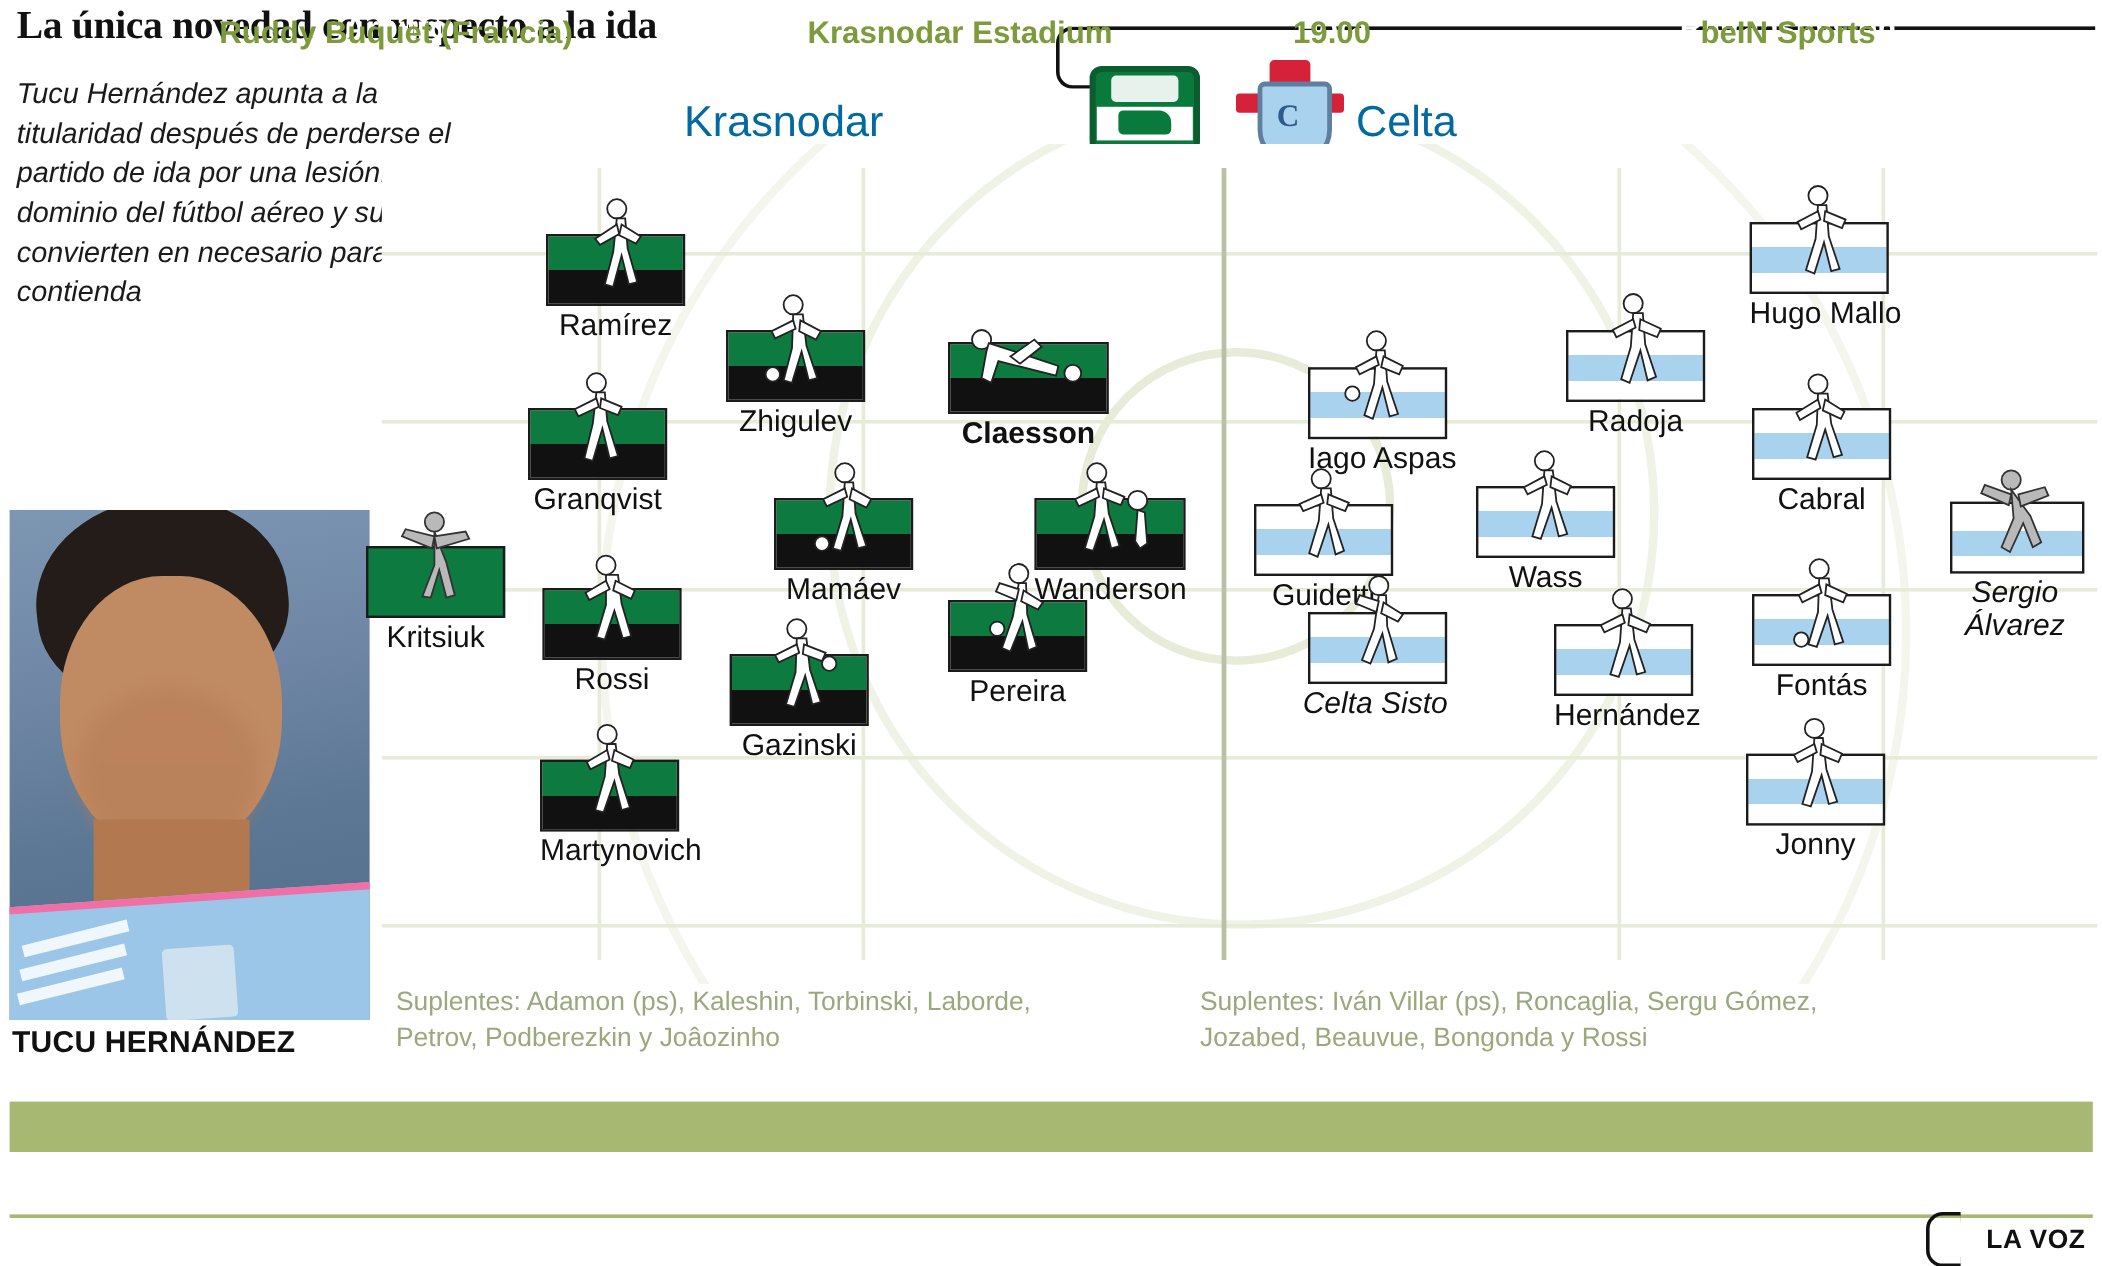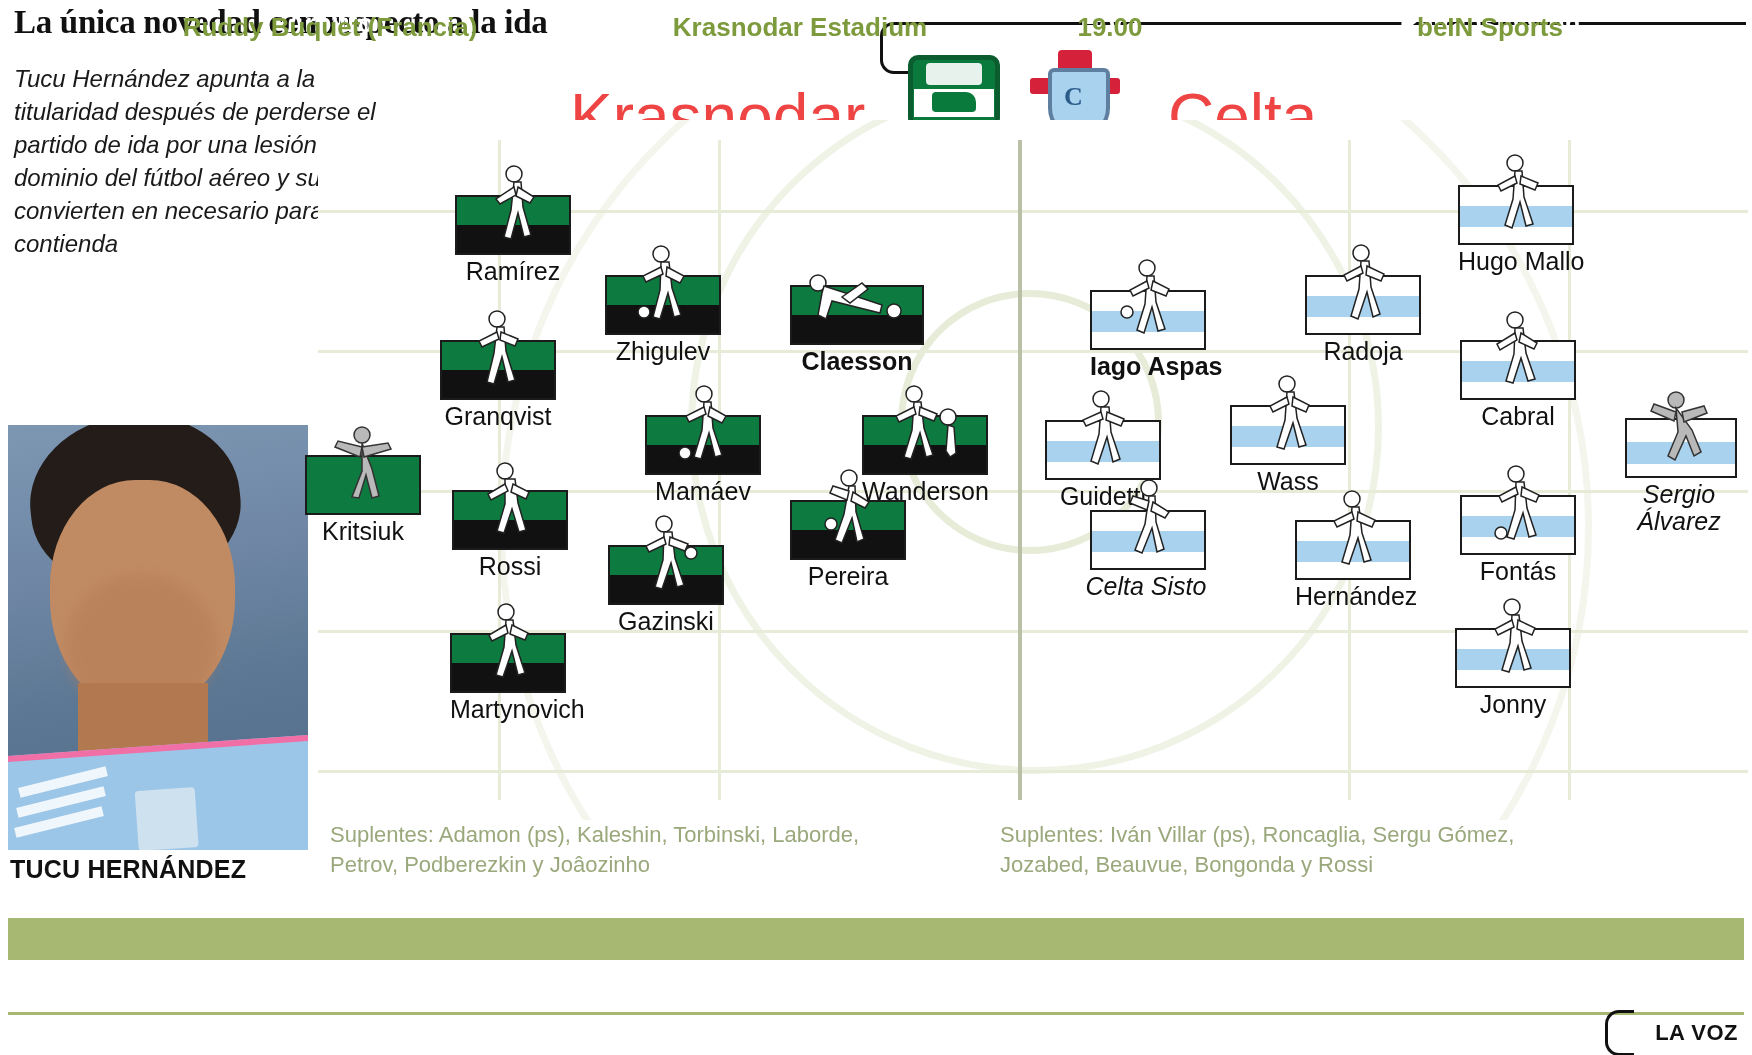--- a/index.html
+++ b/index.html
@@ -61,24 +61,24 @@
   }
   .pitch .grass{position:absolute;inset:0;background:#ffffff;}
   .gline{position:absolute;background:#e6ecd8;}
   .circle{
     position:absolute;border:7px solid #e6ecd8;border-radius:50%;
   }
   .halfline{position:absolute;left:700px;top:20px;width:4px;height:660px;background:#b9c0a6;}
 
   
   .team-title{
-    position:absolute;font-size:64px;color:#ef4444;font-family:"Liberation Sans",sans-serif;
+    position:absolute;font-size:36px;color:#0369a1;font-family:"Liberation Sans",sans-serif;
   }
   .krasnodar-title{left:570px;top:80px;}
-  .celta-title{left:1130px;top:80px;margin-left:38px;}
+  .celta-title{left:1130px;top:80px;}
 
   
   .crest-k{position:absolute;left:908px;top:55px;width:92px;height:108px;}
   .crest-k .shield{
     position:absolute;inset:0;background:#0a7a3c;border:5px solid #0b5c2e;
     border-radius:10px 10px 46px 46px;
   }
   .crest-k .band{position:absolute;left:6px;top:34px;right:6px;height:28px;background:#ffffff;}
   .crest-k .bull{position:absolute;left:24px;top:37px;width:44px;height:20px;background:#0a7a3c;border-radius:4px 10px 4px 4px;}
   .crest-k .txt{
@@ -356,21 +356,21 @@
         <path d="M36 18 L31 46 L22 72 L29 75 L39 50 L44 74 L51 71 L43 44 L42 18 Z"></path>
         <path d="M36 23 L20 18 L17 25 L34 32 Z"></path>
         <path d="M40 24 L56 34 L52 40 L38 33 Z"></path>
         <circle cx="18" cy="56" r="6"></circle>
       </g>
     </svg>
   </div>
   <div class="pname">Pereira</div>
 </div>
 
-<div class="player" style="left:1090px;top:290px;font-weight:bold;">
+<div class="player" style="left:1090px;top:306px;">
   <div class="chip celta">
     <svg class="figure" viewBox="0 0 70 78">
       <g fill="#fff" stroke="#222" stroke-width="1.5">
         <circle cx="34" cy="10" r="8"></circle>
         <path d="M34 18 L32 46 L24 72 L31 75 L39 49 L45 73 L52 71 L43 44 L41 18 Z"></path>
         <path d="M34 23 L17 32 L20 38 L36 30 Z"></path>
         <path d="M40 23 L56 31 L53 38 L38 32 Z"></path>
         <circle cx="14" cy="54" r="6"></circle>
       </g>
     </svg>

